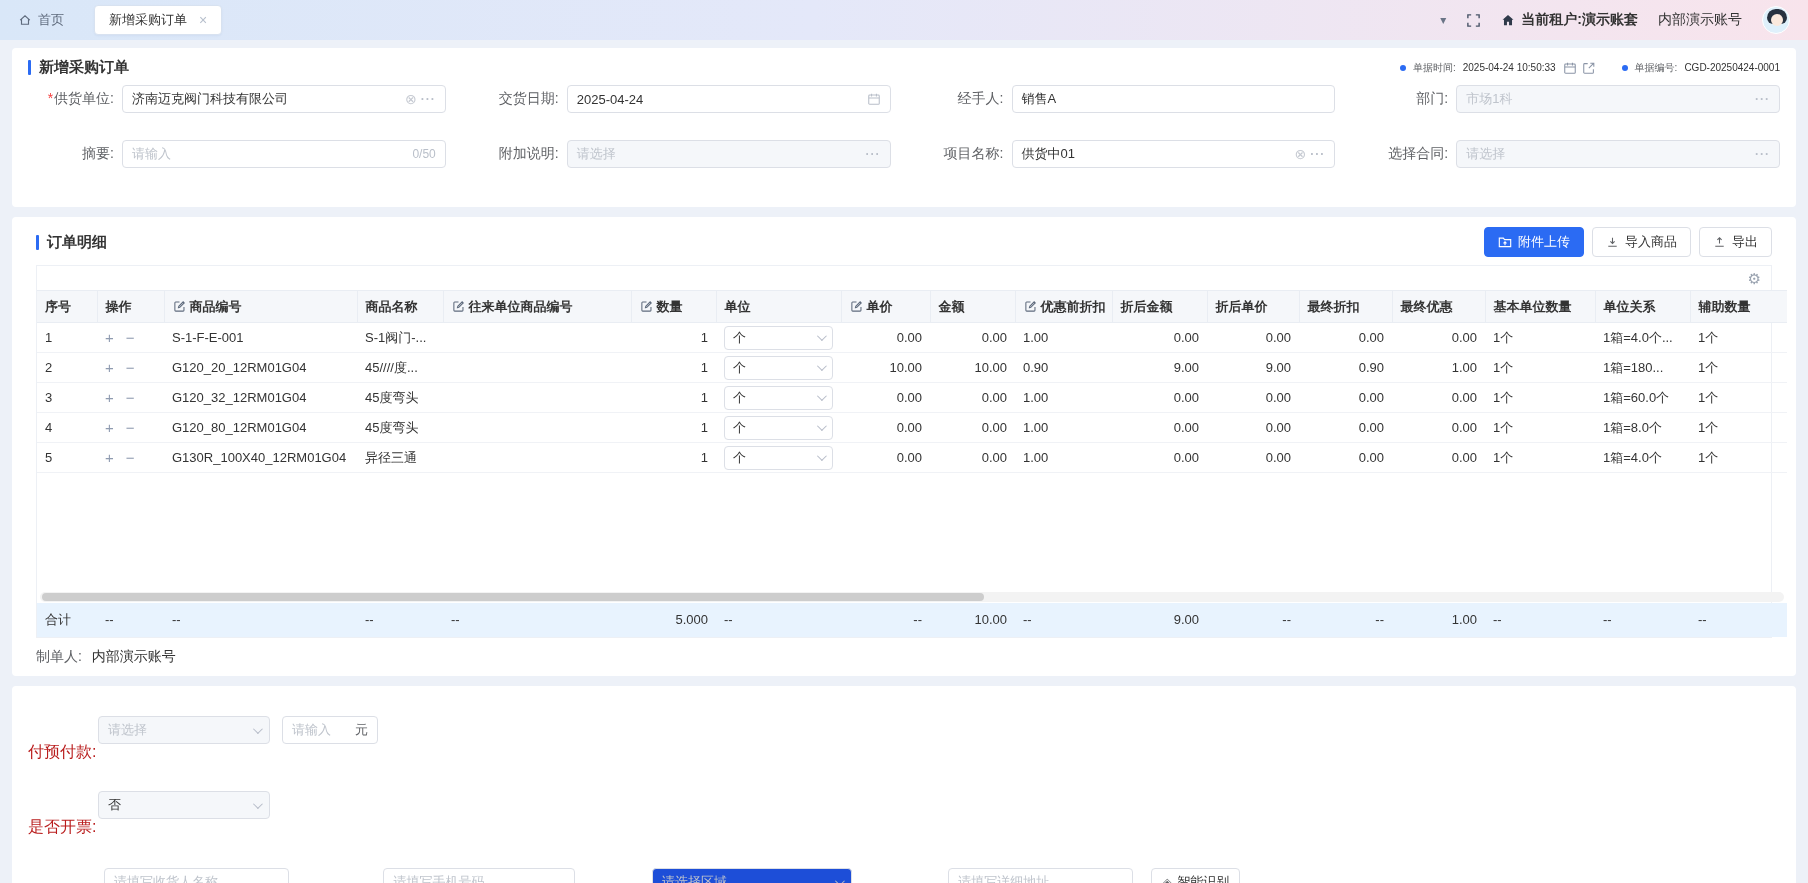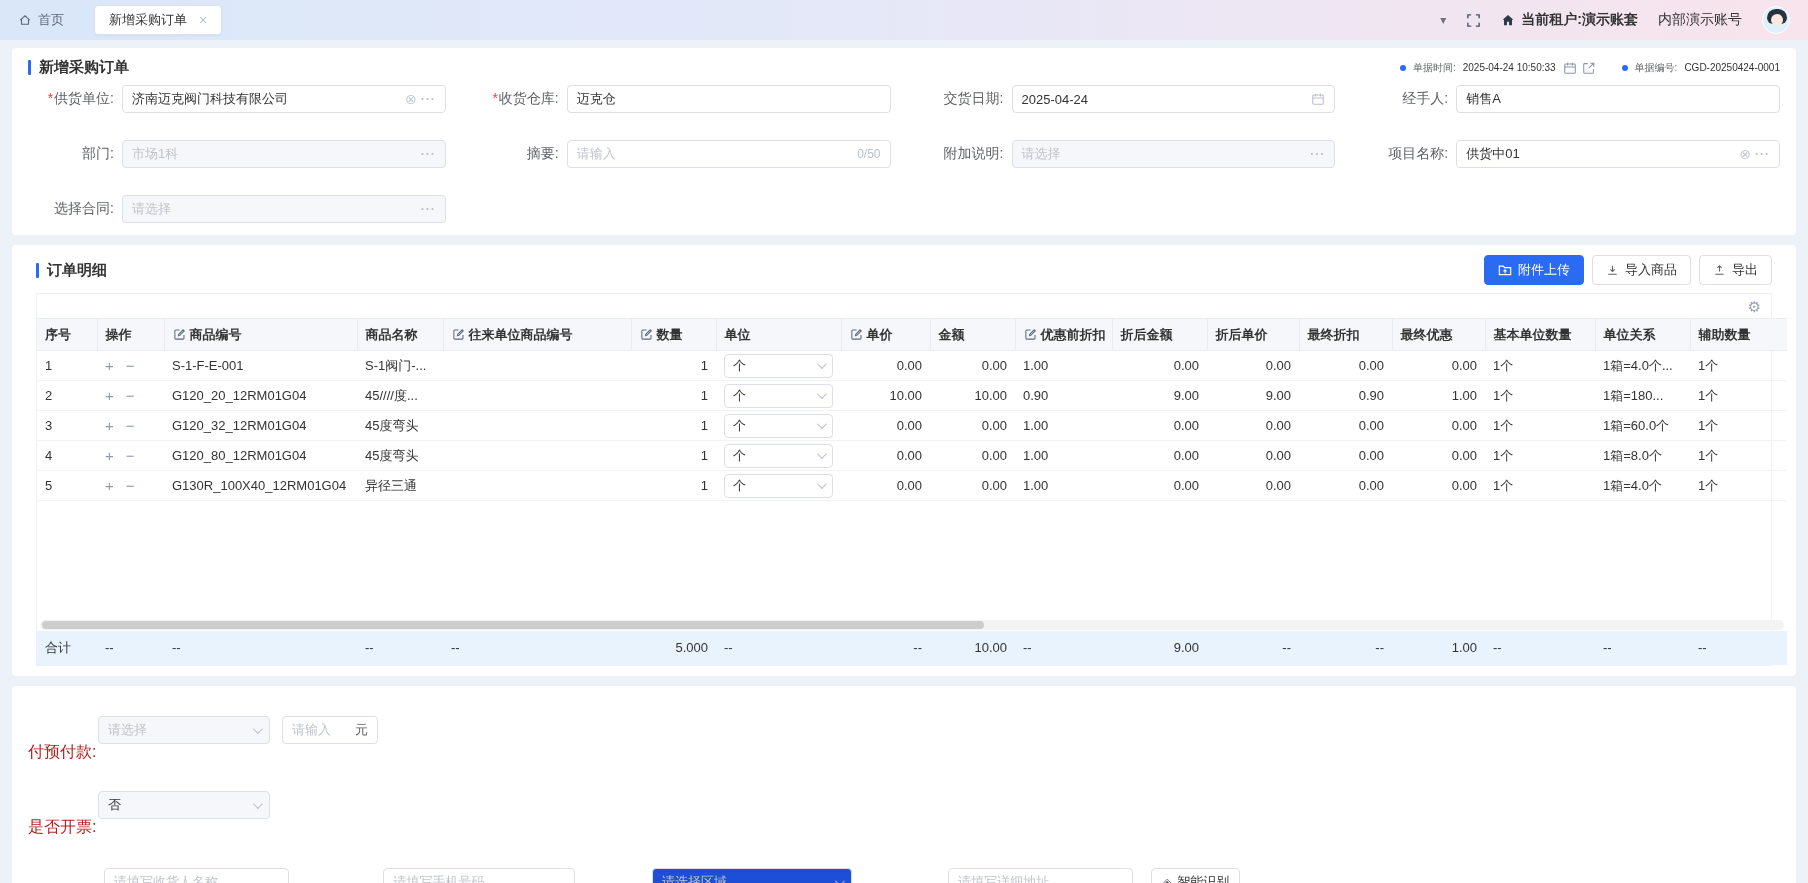--- a/index.html
+++ b/index.html
@@ -195,26 +195,20 @@
   <div class="form-grid">
 
     <div class="field">
       <span class="lb"><span class="req">*</span><span>供货单位:</span></span>
       <div class="control">
         <span>济南迈克阀门科技有限公司</span>
         <span class="suffix">
           <span class="clear-x">⊗</span>
           <span class="more-dots">···</span>
         </span>
-      </div>
-    </div>
-    <div class="field">
-      <span class="lb"><span class="req">*</span><span>收货仓库:</span></span>
-      <div class="control">
-        <span>迈克仓</span>
       </div>
     </div>
     <div class="field">
       <span class="lb">交货日期:</span>
       <div class="control">
         <span>2025-04-24</span>
         <span class="suffix">
           <span class="icon-svg">
             <svg width="14" height="14" viewBox="0 0 16 16" fill="none" stroke="#b9bfc9" stroke-width="1.2">
                 <rect x="2" y="3.5" width="12" height="10.5" rx="1"></rect>
@@ -538,20 +532,24 @@
             <td class="num">--</td>
             <td class="num">1.00</td>
             <td>--</td>
             <td>--</td>
             <td>--</td>
           </tr>
       </tbody>
     </table>
   </div>
 
+  <div class="creator">
+    <span class="lb">制单人:</span>
+    <span>内部演示账号</span>
+  </div>
 </div>
 
 <div class="panel panel-3">
 
   <div class="pay-row">
     <span class="lb">付预付款:</span>
     <div class="sel" style="width:172px">
       <span class="ph">请选择</span>
       <i class="chev"></i>
     </div>

